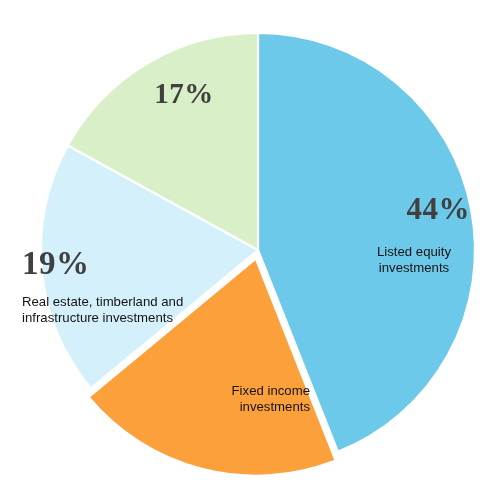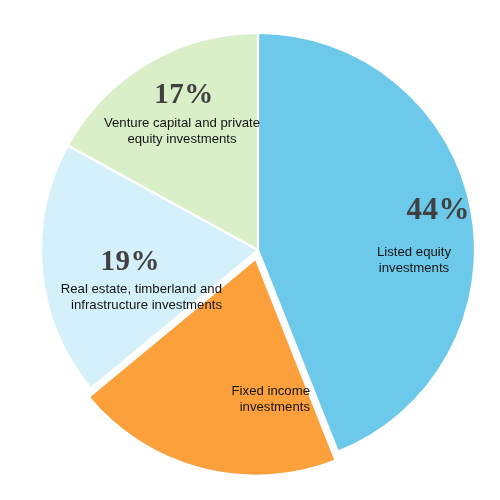--- a/index.html
+++ b/index.html
@@ -89,27 +89,27 @@
     text-align: center;
     font-size: 29px;
   }
 
   #label-real-estate {
     left: 22px;
     top: 243px;
     width: 200px;
   }
   #label-real-estate .pct {
-    text-align: right;
-    font-size: 29px;
+    text-align: left;
+    font-size: 33px;
     padding-right: 62px;
   }
   #label-real-estate .cap {
-    margin-top: 3px;
-    text-align: right;
+    margin-top: 11px;
+    text-align: left;
   }
 
   #label-venture-capital {
     left: 86px;
     top: 76px;
     width: 192px;
   }
   #label-venture-capital .pct {
     text-align: center;
     font-size: 29px;
@@ -146,17 +146,15 @@
   </div>
 
   <div class="label-group" id="label-real-estate">
     <span class="pct">19%</span>
     <span class="cap">Real estate, timberland and
 infrastructure investments</span>
   </div>
 
   <div class="label-group" id="label-venture-capital">
     <span class="pct">17%</span>
-    <span class="cap">Venture capital and private
-equity investments</span>
   </div>
 
 </div>
 
 </body></html>

